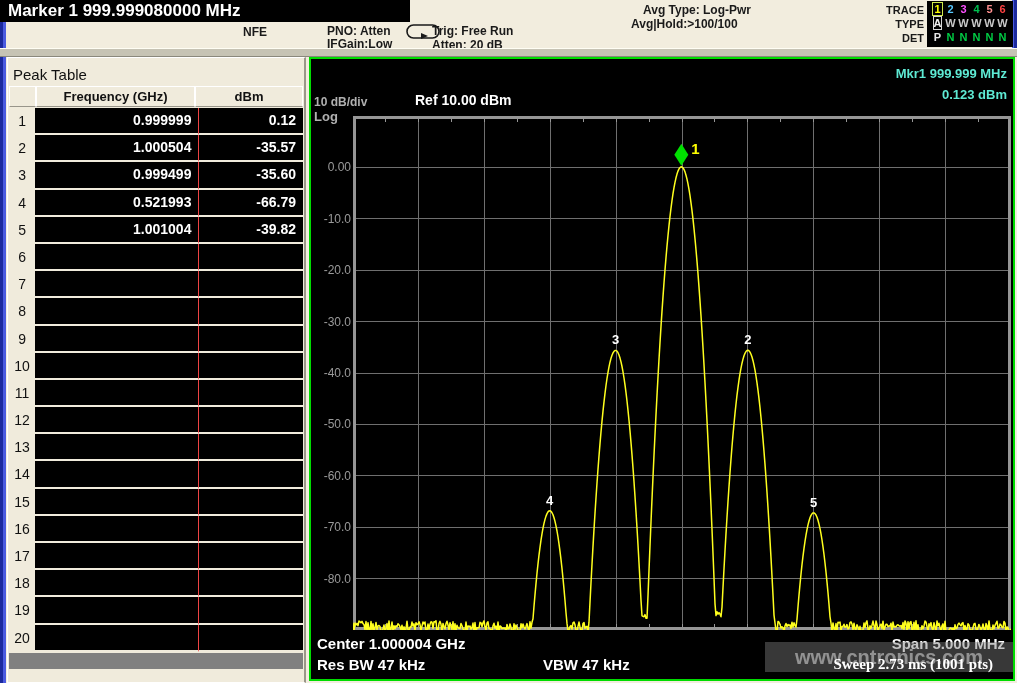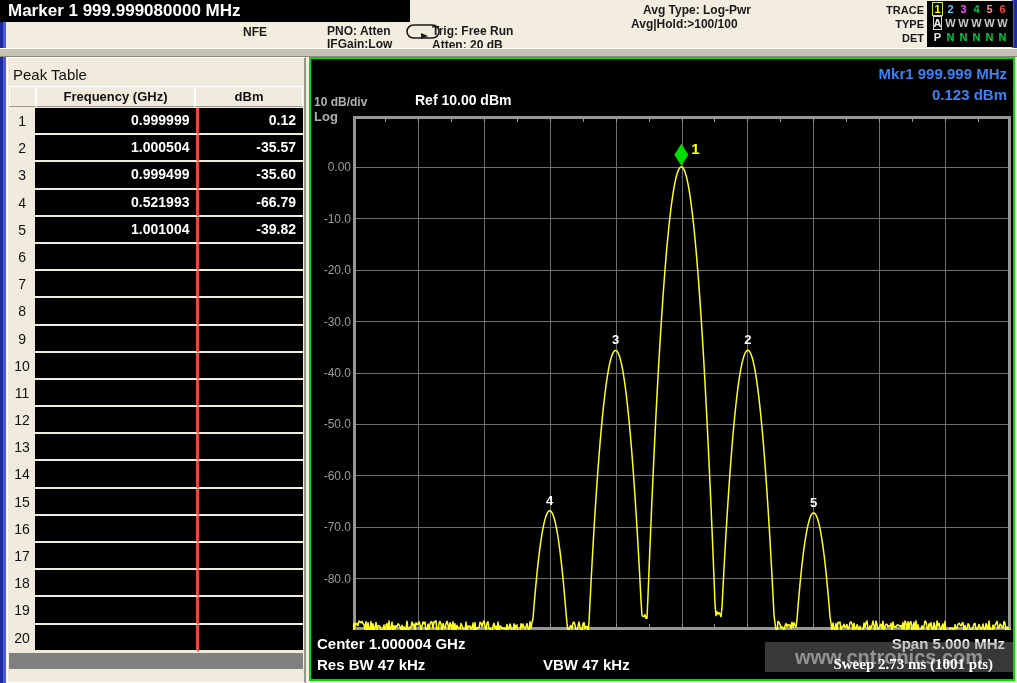--- a/index.html
+++ b/index.html
@@ -33,28 +33,28 @@
   .panel-title{position:absolute;left:5px;top:8px;font-size:15px;color:#111;}
   .thead{position:absolute;left:1px;top:28px;width:294px;height:21px;display:flex;
          font-size:13px;font-weight:bold;color:#111;}
   .thead .hc{border:1px solid #fff;border-bottom:1px solid #98958a;text-align:center;line-height:19px;}
   .hc.c0{width:27px;} .hc.c1{width:159px;} .hc.c2{width:108px;}
   .rows{position:absolute;left:1px;top:50px;width:294px;}
   .prow{display:flex;height:27.2px;align-items:stretch;}
   .prow .rn{width:27px;color:#111;font-size:14px;text-align:center;line-height:26px;}
   .prow .cell{background:#000;color:#fff;font-size:14px;font-weight:600;text-align:right;
               line-height:25px;padding-right:7px;border-bottom:2px solid #f0ebdc;}
-  .prow .freq{width:170px;border-right:3px solid #ef4444;}
+  .prow .freq{width:170px;border-right:1px solid #ef4444;}
   .prow .dbm{width:107px;}
   .tfoot{position:absolute;left:1px;top:595px;width:294px;height:16px;background:#808080;}
   
   .spec{position:absolute;left:309px;top:57px;width:706px;height:624px;background:#000;
         border:2px solid #00dc00;}
-  .mkr{position:absolute;right:6px;top:4px;text-align:right;color:#3b82f6;
-       font-size:15px;font-weight:bold;line-height:21px;white-space:nowrap;}
+  .mkr{position:absolute;right:6px;top:4px;text-align:right;color:#5eead4;
+       font-size:13px;font-weight:bold;line-height:21px;white-space:nowrap;}
   .dbdiv{position:absolute;left:3px;top:36px;color:#b0b0b0;font-size:12px;font-weight:bold;}
   .logl{position:absolute;left:3px;top:50px;color:#b0b0b0;font-size:13px;font-weight:bold;}
   .refl{position:absolute;left:104px;top:33px;color:#fff;font-size:14px;font-weight:bold;}
   .graticule{position:absolute;left:42px;top:57px;width:658px;height:514px;}
   .yticks .yt{position:absolute;width:38px;text-align:right;color:#9a9a9a;font-size:12px;
               left:2px;height:14px;line-height:14px;}
   .annot{position:absolute;color:#fff;font-size:15px;font-weight:bold;white-space:nowrap;}
   .wmark{position:absolute;right:0;top:583px;width:248px;height:30px;background:rgba(125,125,125,.45);
          color:rgba(235,235,235,.5);font-size:20px;font-weight:bold;text-align:center;line-height:30px;}
 </style>

